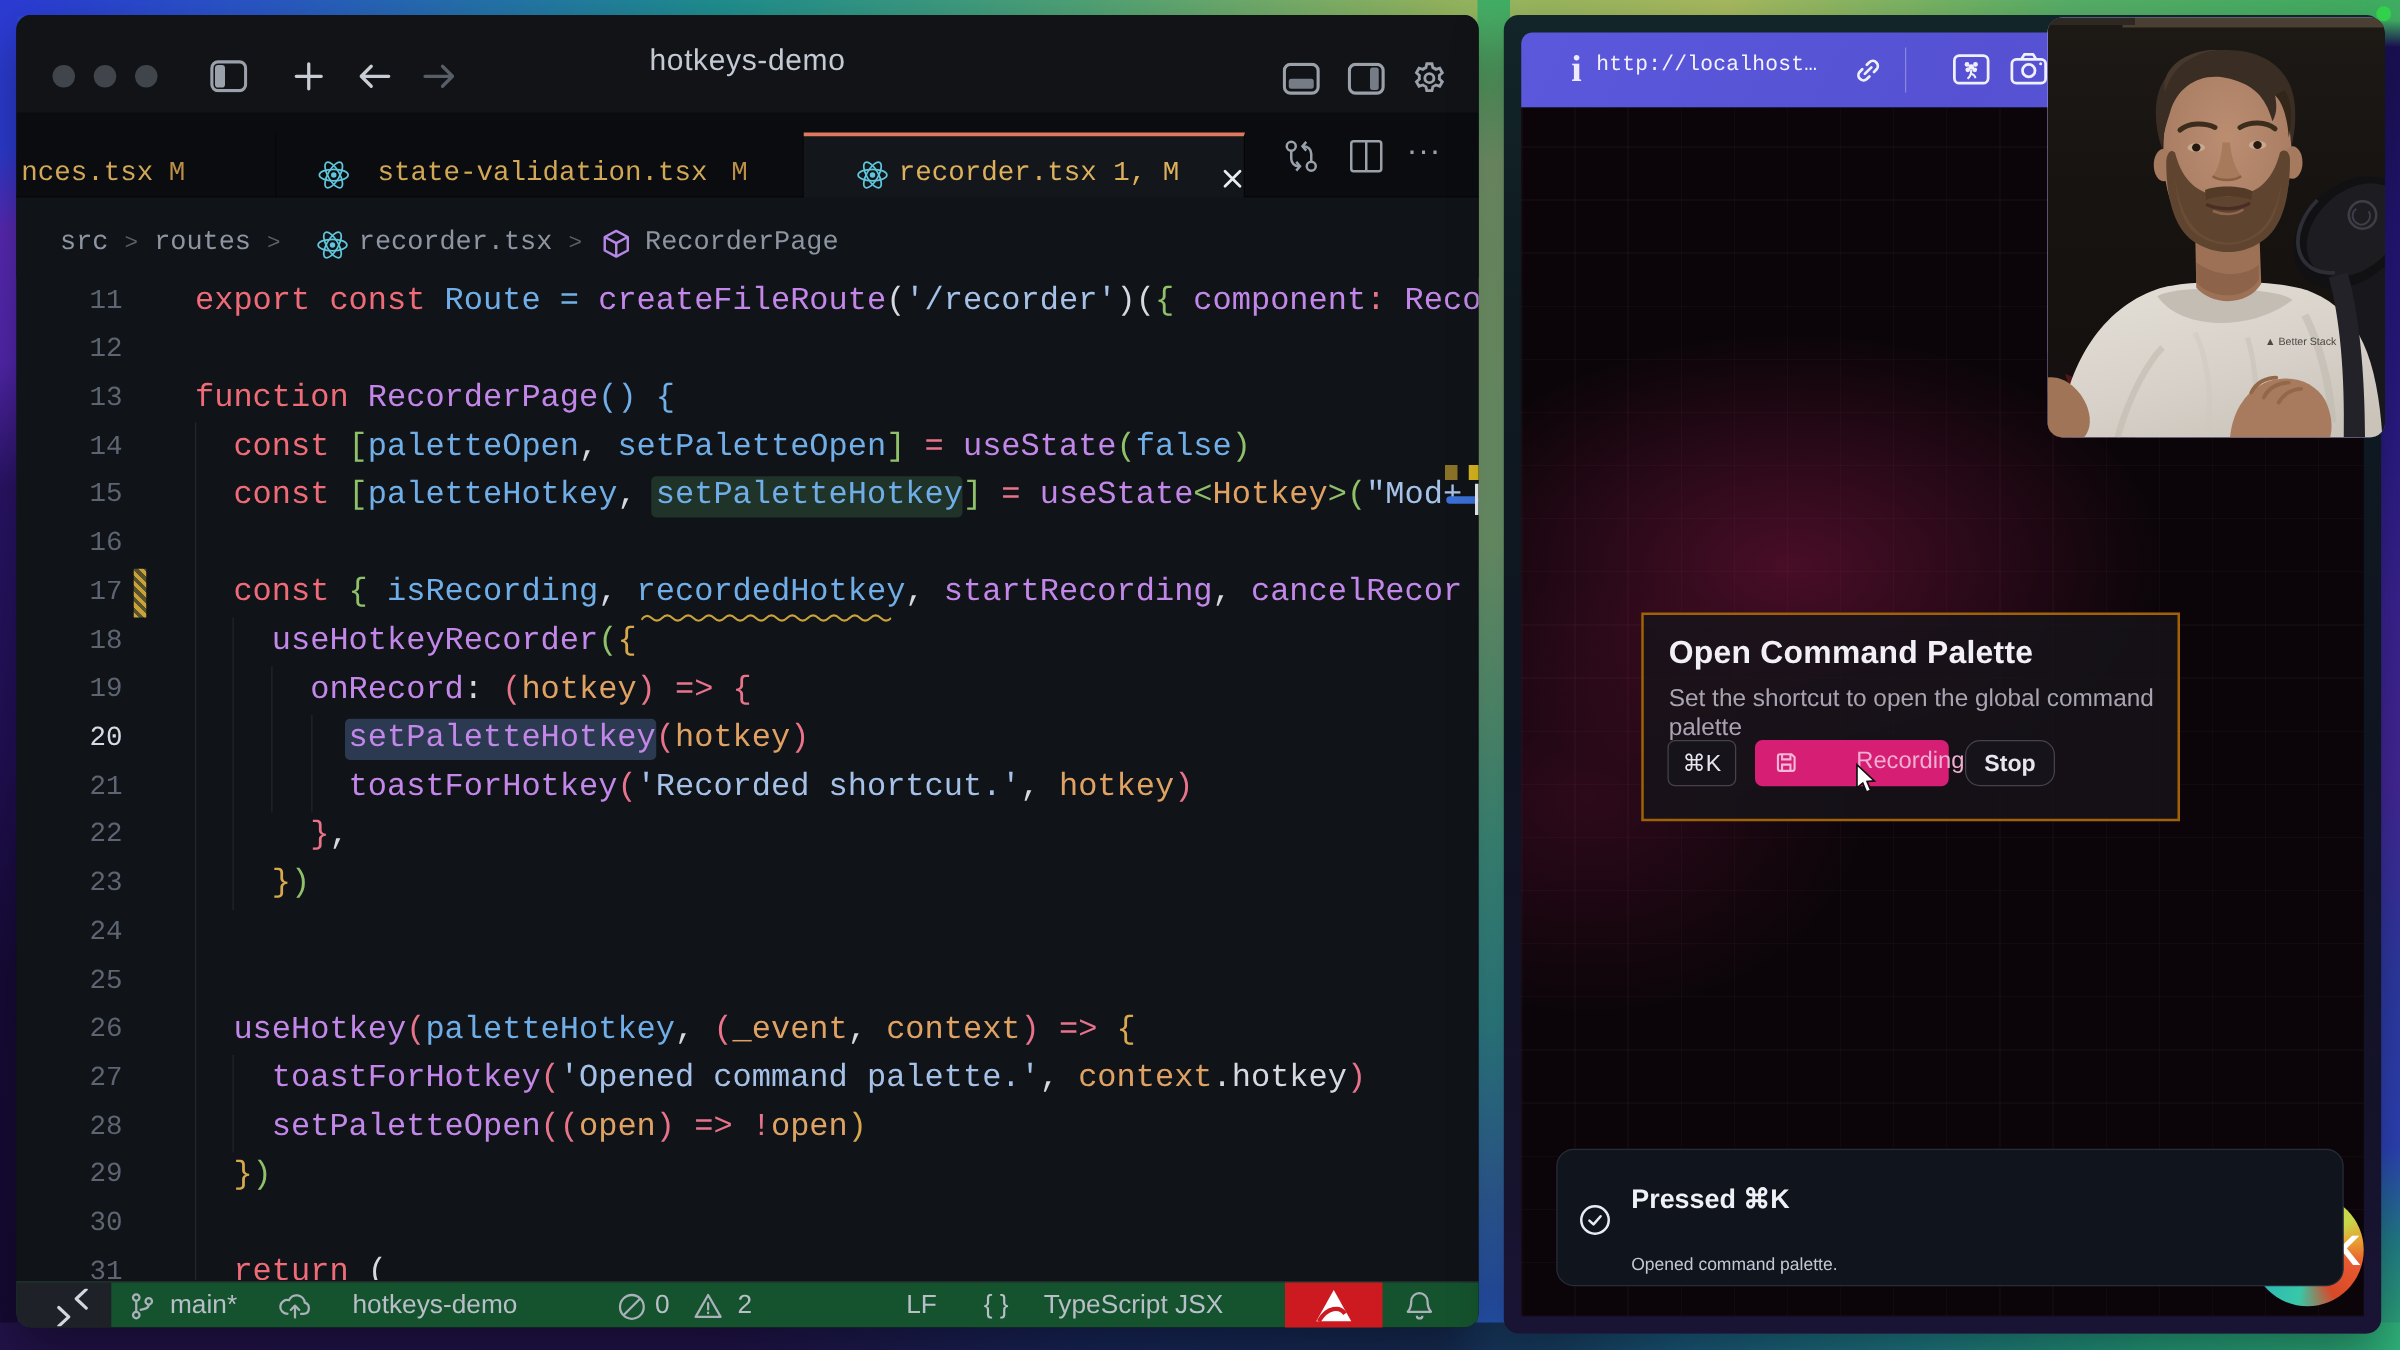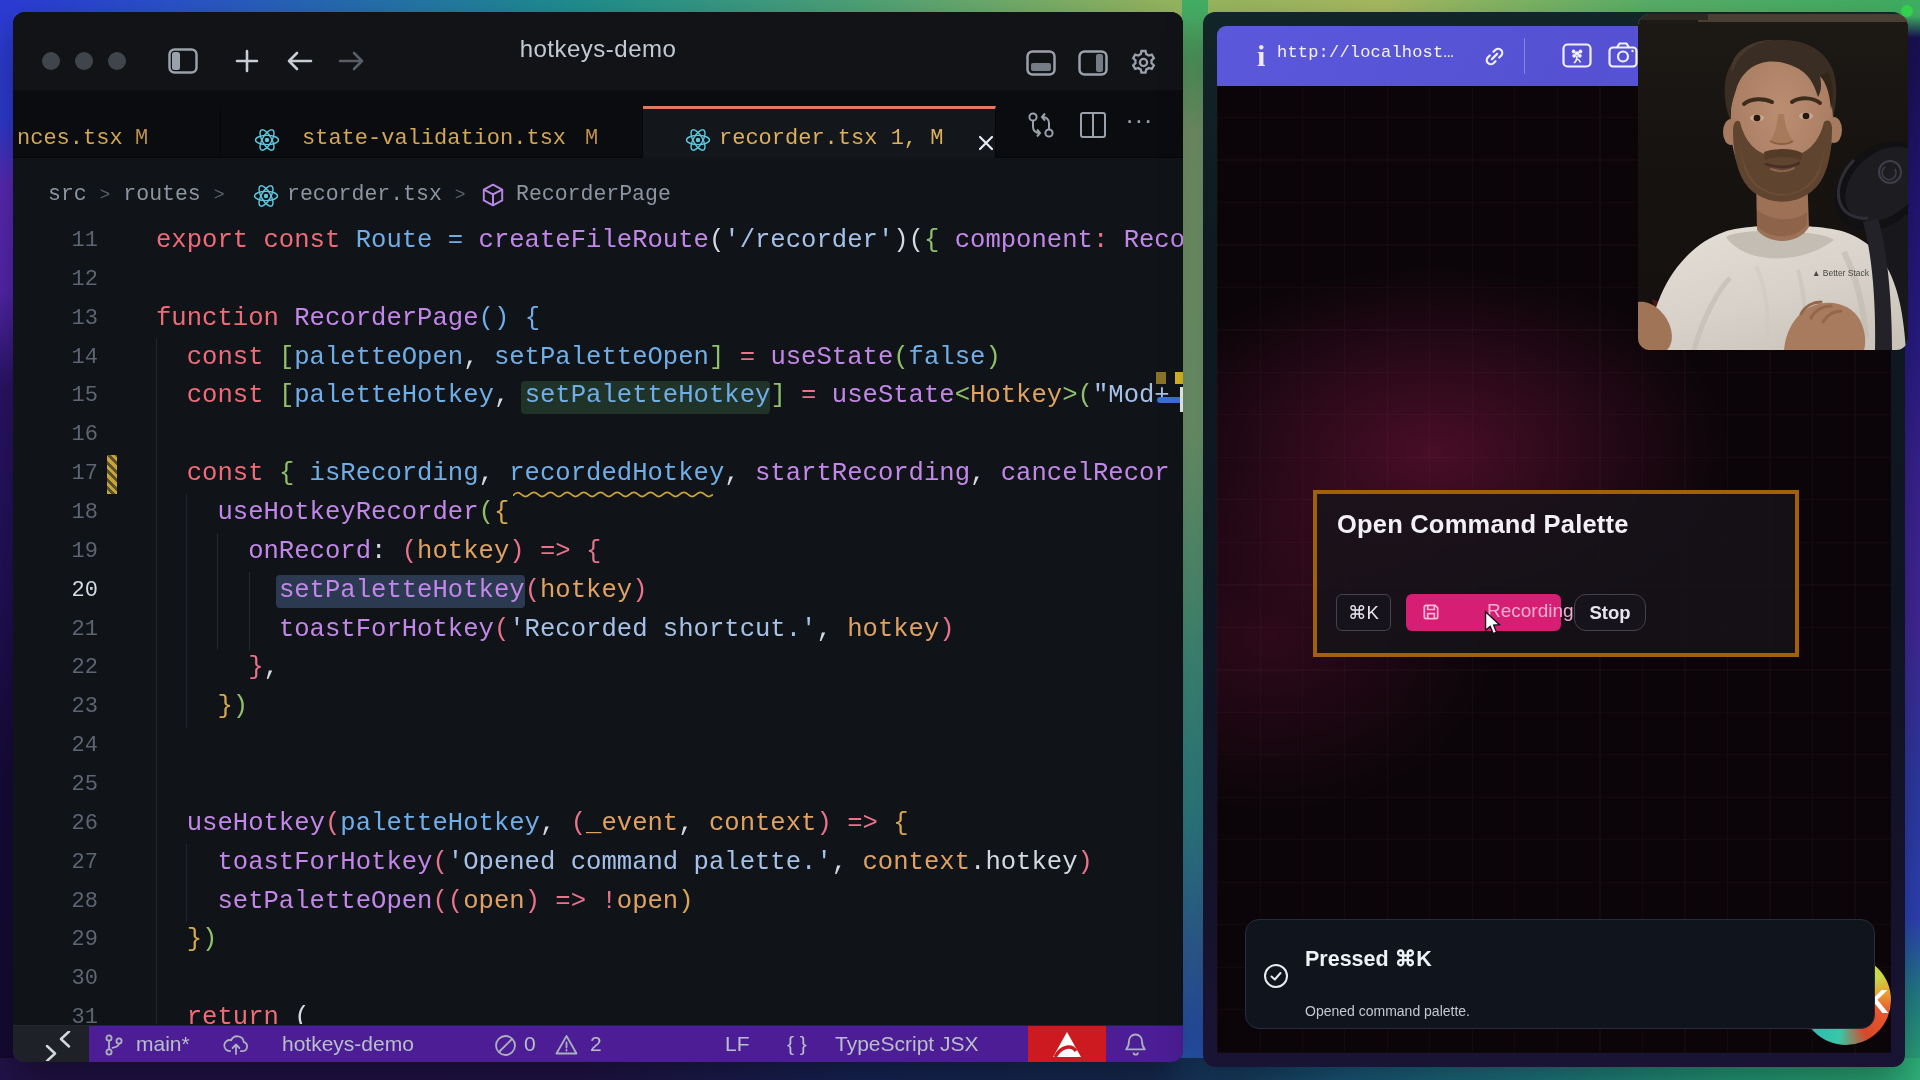--- a/index.html
+++ b/index.html
@@ -49,38 +49,38 @@
   .k { color:#ee6b77; }      
   .fn { color:#c287e8; }     
   .v { color:#70aee8; }      
   .o { color:#dfa263; }      
   .s { color:#a5c1e8; }      
   .gb { color:#8fc06a; }     
   .yb { color:#d8a84f; }     
   .pb { color:#e8738a; }     
   .w { color:#d5dae2; }      
   .guide { position:absolute; width:1px; background:#23262d; }
-  #statusbar { left:0; top:1013px; width:1170px; height:37px; background:#4c1d95; border-top:1px solid #23262c; }
+  #statusbar { left:0; top:1013px; width:1170px; height:37px; background:#14532d; border-top:1px solid #23262c; }
   .st { color:#b9bfc9; font-size:21px; }
   
   #browser { left:1203px; top:12px; width:702px; height:1055px; border-radius:12px; overflow:hidden;
     background:linear-gradient(180deg, #122529 0%, #0e1a20 22%, #0f1421 55%, #141229 82%, #191434 100%);
     box-shadow:0 18px 42px rgba(0,0,0,0.38); }
   #toolbar { left:14px; top:14px; width:674px; height:60px; border-radius:9px 9px 0 0;
     background:linear-gradient(120deg, #5b58dc 0%, #5551d2 55%, #5b58dc 100%); }
   #page { left:14px; top:74px; width:674px; height:967px;
     background-color:#0b0509;
     background-image:
       repeating-linear-gradient(0deg, rgba(228,130,170,0.035) 0 1px, transparent 1px 42.5px),
       repeating-linear-gradient(90deg, rgba(228,130,170,0.035) 0 1px, transparent 1px 42.5px),
       radial-gradient(480px 300px at 32% 38%, rgba(148,24,76,0.45), rgba(148,24,76,0) 62%),
       radial-gradient(360px 280px at 8% 57%, rgba(135,20,70,0.28), rgba(135,20,70,0) 62%);
   }
   
-  #card { left:1313px; top:490px; width:486px; height:167px; background:rgba(22,19,26,0.82); border:4px solid #a16207; }
+  #card { left:1313px; top:490px; width:431px; height:167px; background:rgba(22,19,26,0.82); border:2px solid #a16207; }
   .btn { position:absolute; top:590px; height:37px; border-radius:6px; border:1px solid #45424e; background:#16131b; color:#e8e5ef; font-size:18.5px; text-align:center; }
   
   #toast { left:1245px; top:919px; width:630px; height:110px; border-radius:14px; background:#10141c; border:1px solid #262d3a; }
   
   #webcam { left:1638px; top:14px; width:270px; height:336px; border-radius:12px; overflow:hidden; background:#c4b5fd; }
   #greendot { left:1901px; top:5px; width:12px; height:12px; border-radius:50%; background:#32d14b; }
 </style>
 </head>
 <body>
   <div class="abs" id="wpTop"></div>
@@ -318,20 +318,21 @@
         <circle cx="24.5" cy="10" r="1.2" fill="#f0effc"></circle>
       </svg>
     </div>
     <div class="abs" id="page" style="left:14px;top:74px;"></div>
   </div>
   <div class="abs" id="logo" style="left:1801px;top:955px;width:90px;height:90px;border-radius:50%;background:conic-gradient(from 0deg at 50% 50%, #d4dc4e 0deg, #c8d84a 55deg, #e8a030 80deg, #e85a30 105deg, #d84828 150deg, #38c8a8 190deg, #2ab4b8 250deg, #6ac24a 310deg, #d4dc4e 360deg);">
      <span class="abs" style="left:63px;top:27px;font-size:34px;font-weight:bold;color:#ffffff;">K</span>
   </div>
   <div class="abs" id="card">
     <div class="abs" style="left:20px;top:16px;font-size:25.5px;font-weight:bold;letter-spacing:0.2px;color:#f2f0f6;">Open Command Palette</div>
+    <div class="abs" style="left:20px;top:56px;font-size:19.5px;color:#a8a4b2;">Set the shortcut to open the global command palette</div>
     <div class="abs btn" style="left:19px;top:100px;width:55px;"><span style="line-height:35px;">⌘K</span></div>
     <div class="abs btn" style="left:89px;top:100px;width:155px;background:#d61e74;border:none;">
       <svg class="abs" style="left:15px;top:8px;" width="20" height="20" viewBox="0 0 24 24">
         <g fill="none" stroke="#f4b9d6" stroke-width="2">
           <path d="M4 6 a2 2 0 0 1 2-2 h11 l3 3 v11 a2 2 0 0 1 -2 2 h-12 a2 2 0 0 1 -2-2 z"></path>
           <path d="M8 4 v5 h8 v-5 M8 20 v-6 h8 v6"></path>
         </g>
       </svg>
       <span class="abs" style="left:43px;top:6px;font-size:19px;color:#f0aed0;margin-left:38px;">Recording...</span>
     </div>

